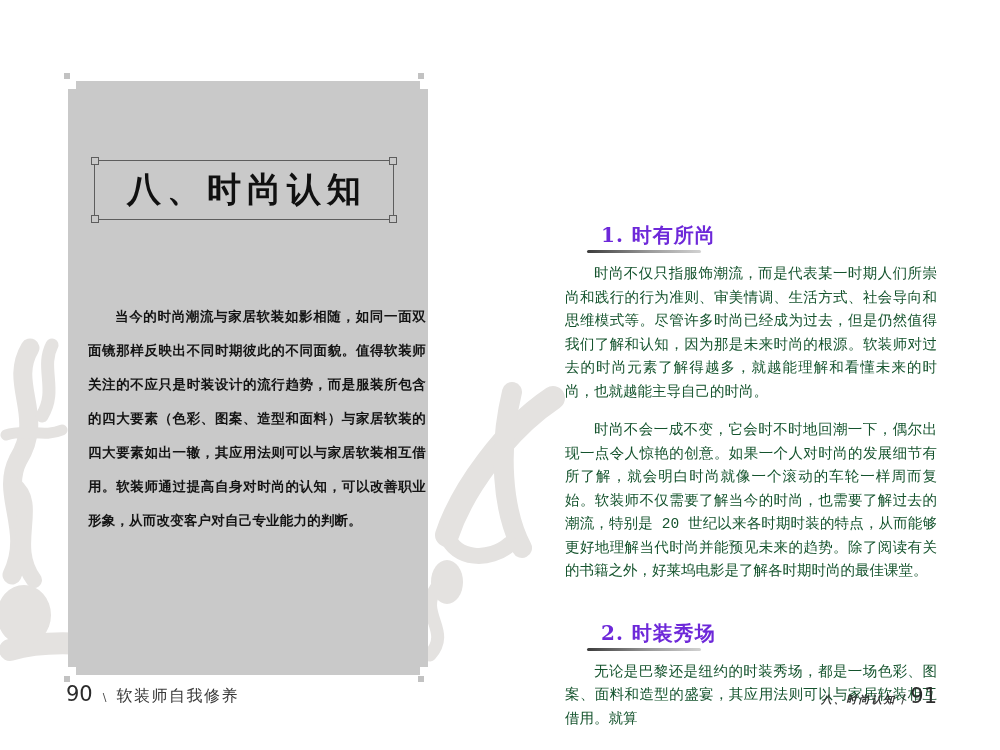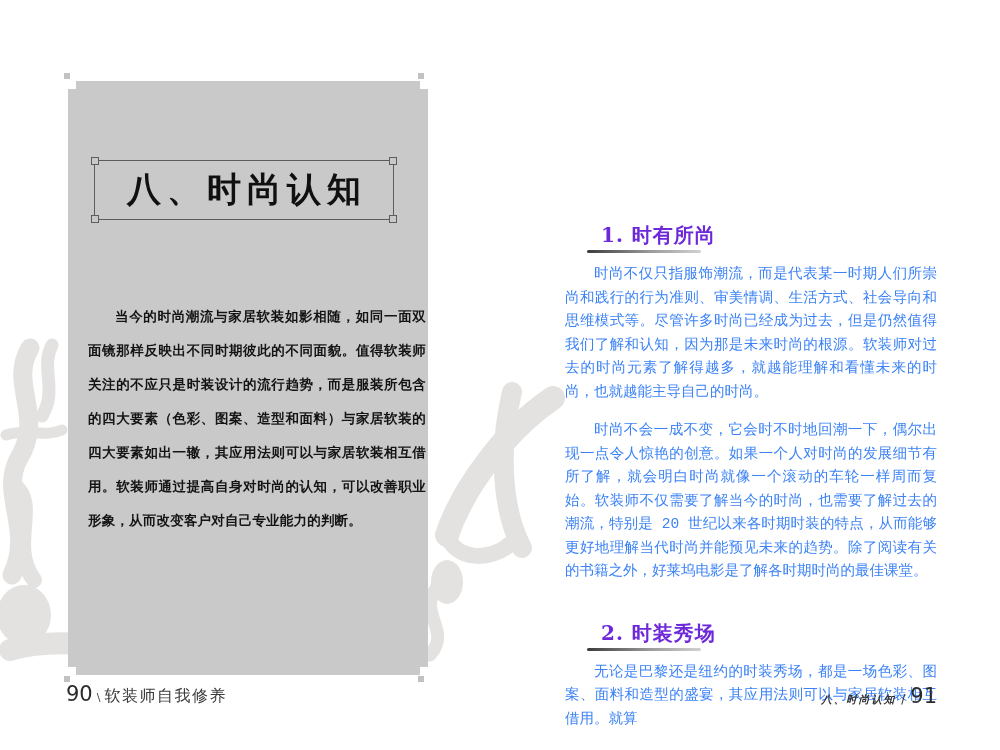--- a/index.html
+++ b/index.html
@@ -47,30 +47,30 @@
   .sec h3{
     margin:0 0 0 36px;color:#6d28d9;
     font-family:"DejaVu Serif","Liberation Serif",serif;
     font-weight:700;font-size:20px;line-height:26px;letter-spacing:1px;
   }
   .rule{
     width:114px;height:3px;margin:2px 0 0 22px;border-radius:2px;
     background:linear-gradient(to right,#3c3c3c,#9a9a9a 55%,#d2d2d2);
   }
   .sec p{
-    margin:9px 0 0;color:#3b82f6;
+    margin:9px 0 0;color:#14532d;
     font-size:14.5px;line-height:23.5px;
     text-align:justify;text-indent:2em;
   }
   .sec p + p{margin-top:16px;font-family:Liberation Mono, monospace;}
   .sec.second{margin-top:36px;}
   
   .footer-left{
     position:absolute;left:66px;top:682px;z-index:2;
-    display:flex;align-items:baseline;gap:4px;
+    display:flex;align-items:baseline;gap:10px;
   }
   .footer-left .pn{font-size:21px;color:#2b2b2b;}
   .footer-left .sep{font-size:11px;color:#444;}
   .footer-left .bt{font-size:16px;color:#3a3a3a;letter-spacing:1.5px;}
   .footer-right{
     position:absolute;right:63px;top:684px;z-index:2;
     display:flex;align-items:baseline;gap:5px;
   }
   .footer-right .ch{
     font-family:"DejaVu Serif","Liberation Serif",serif;

